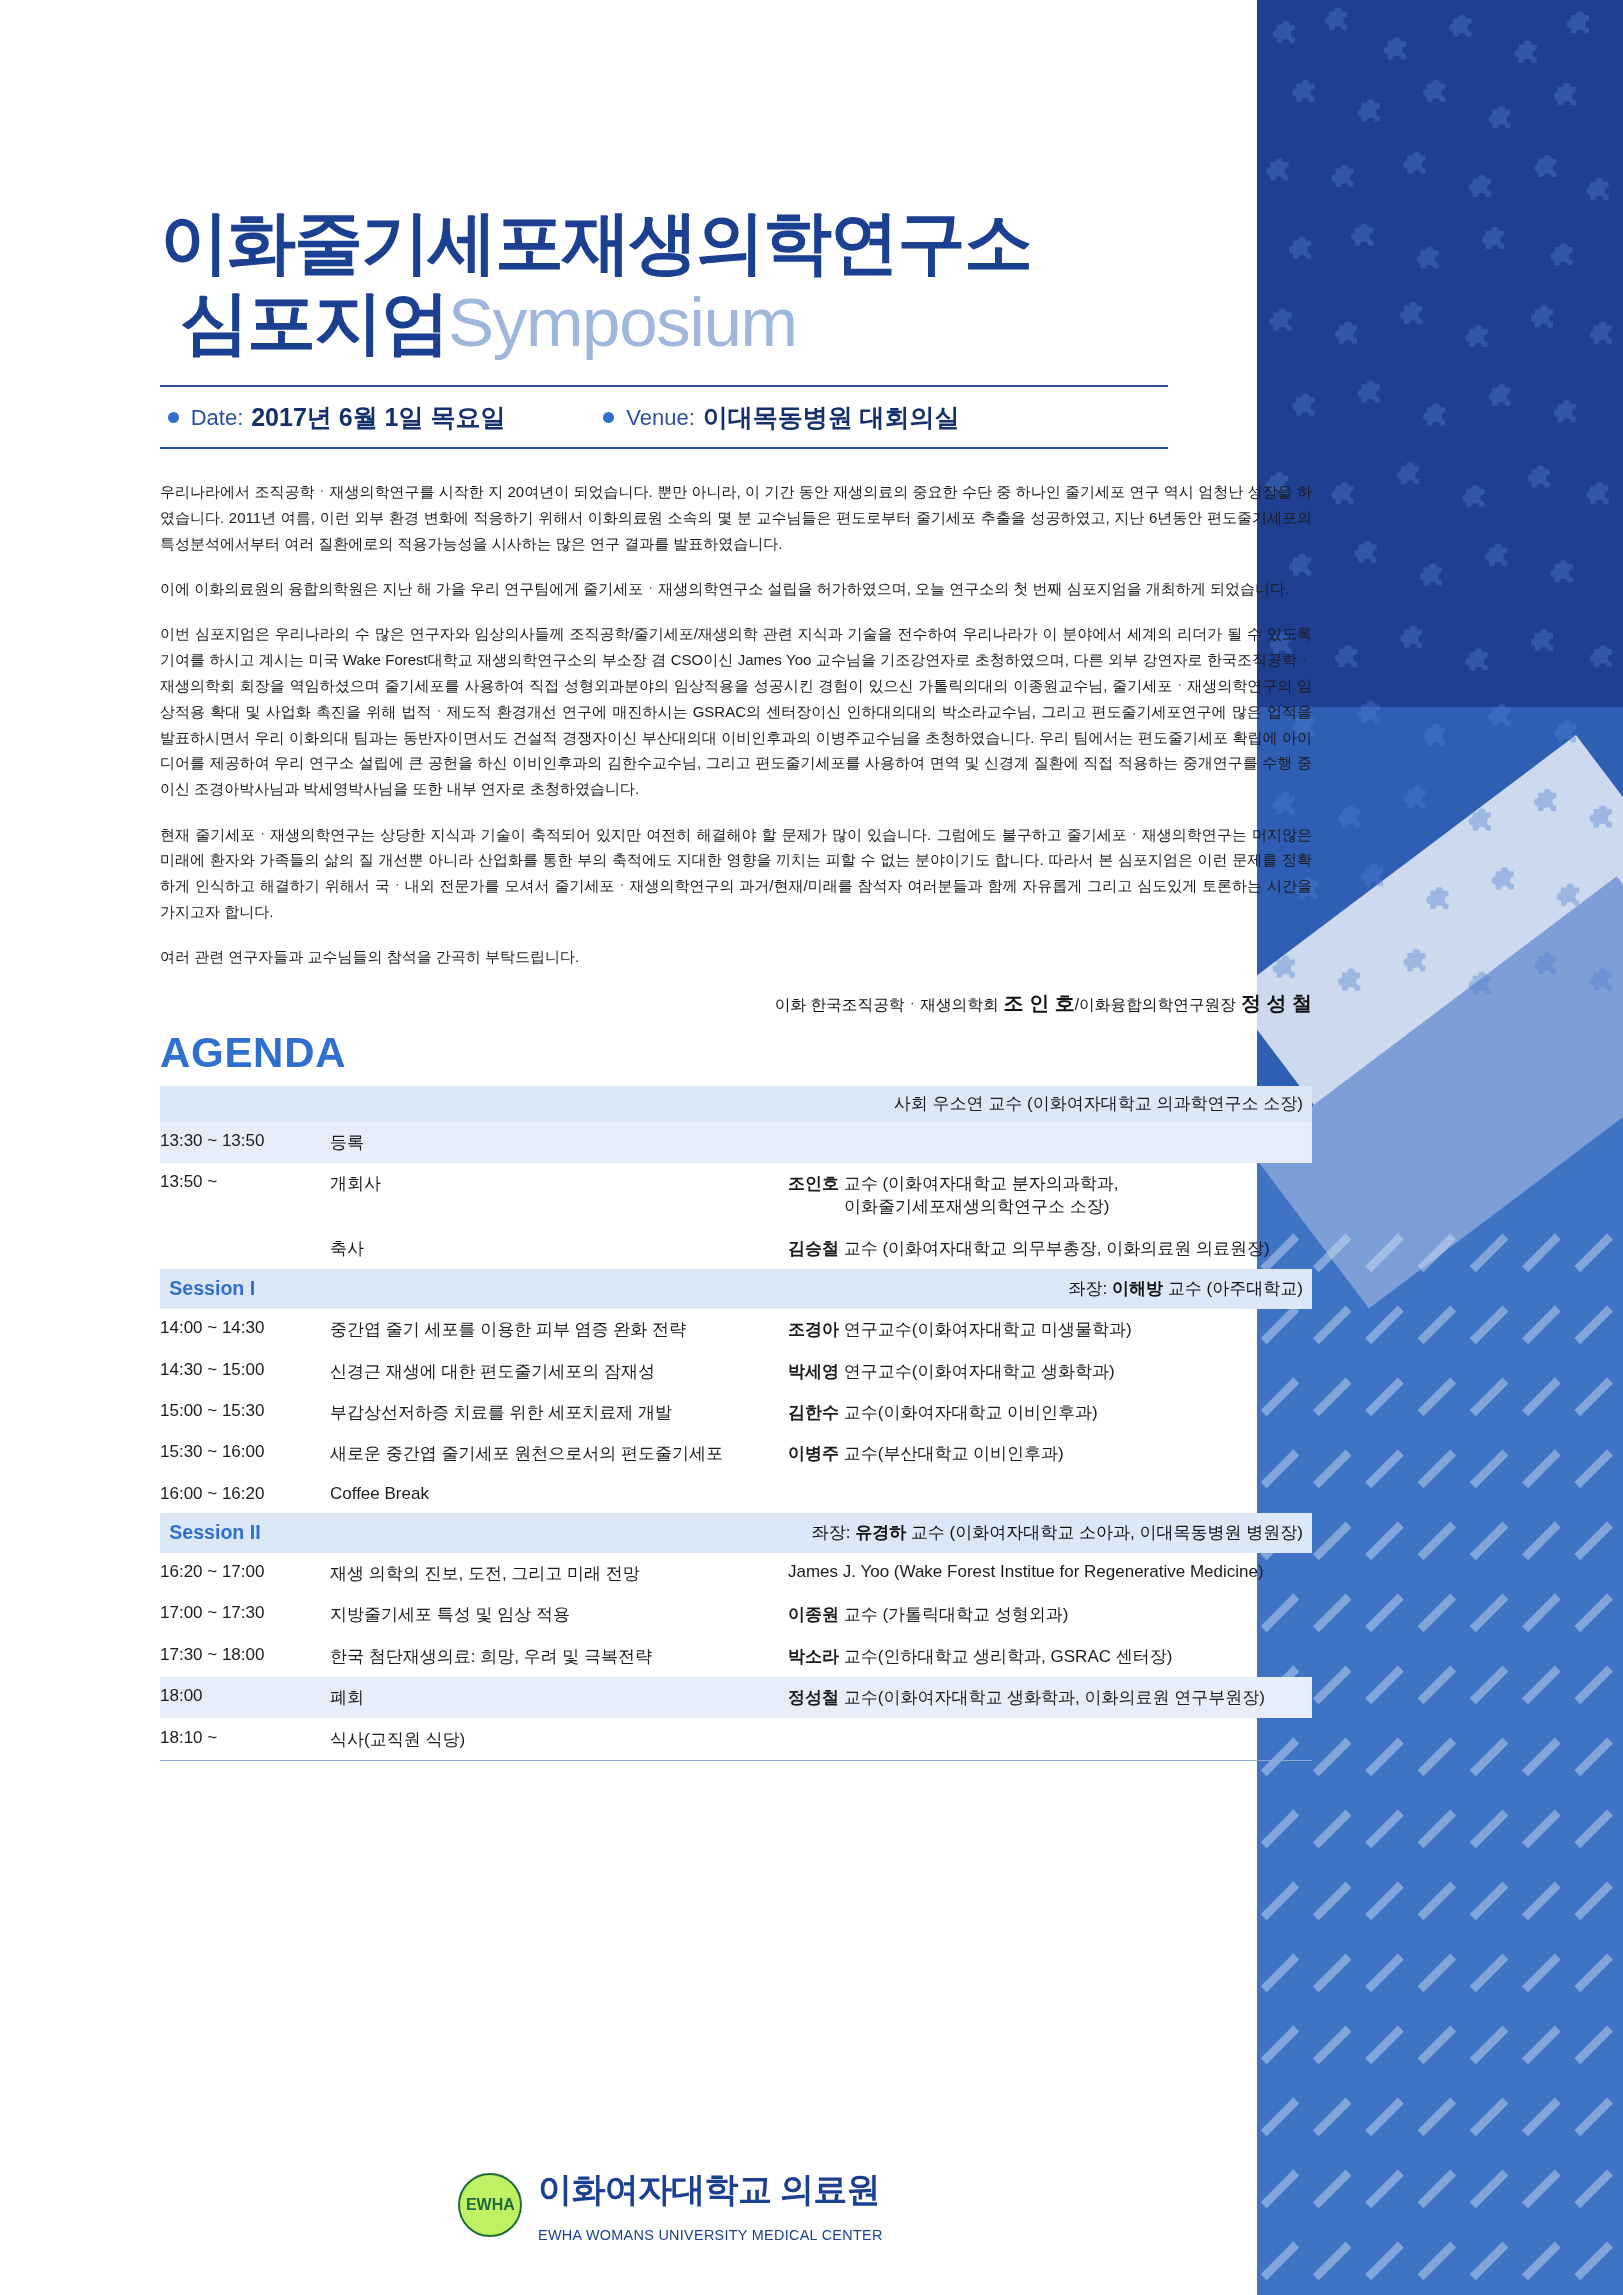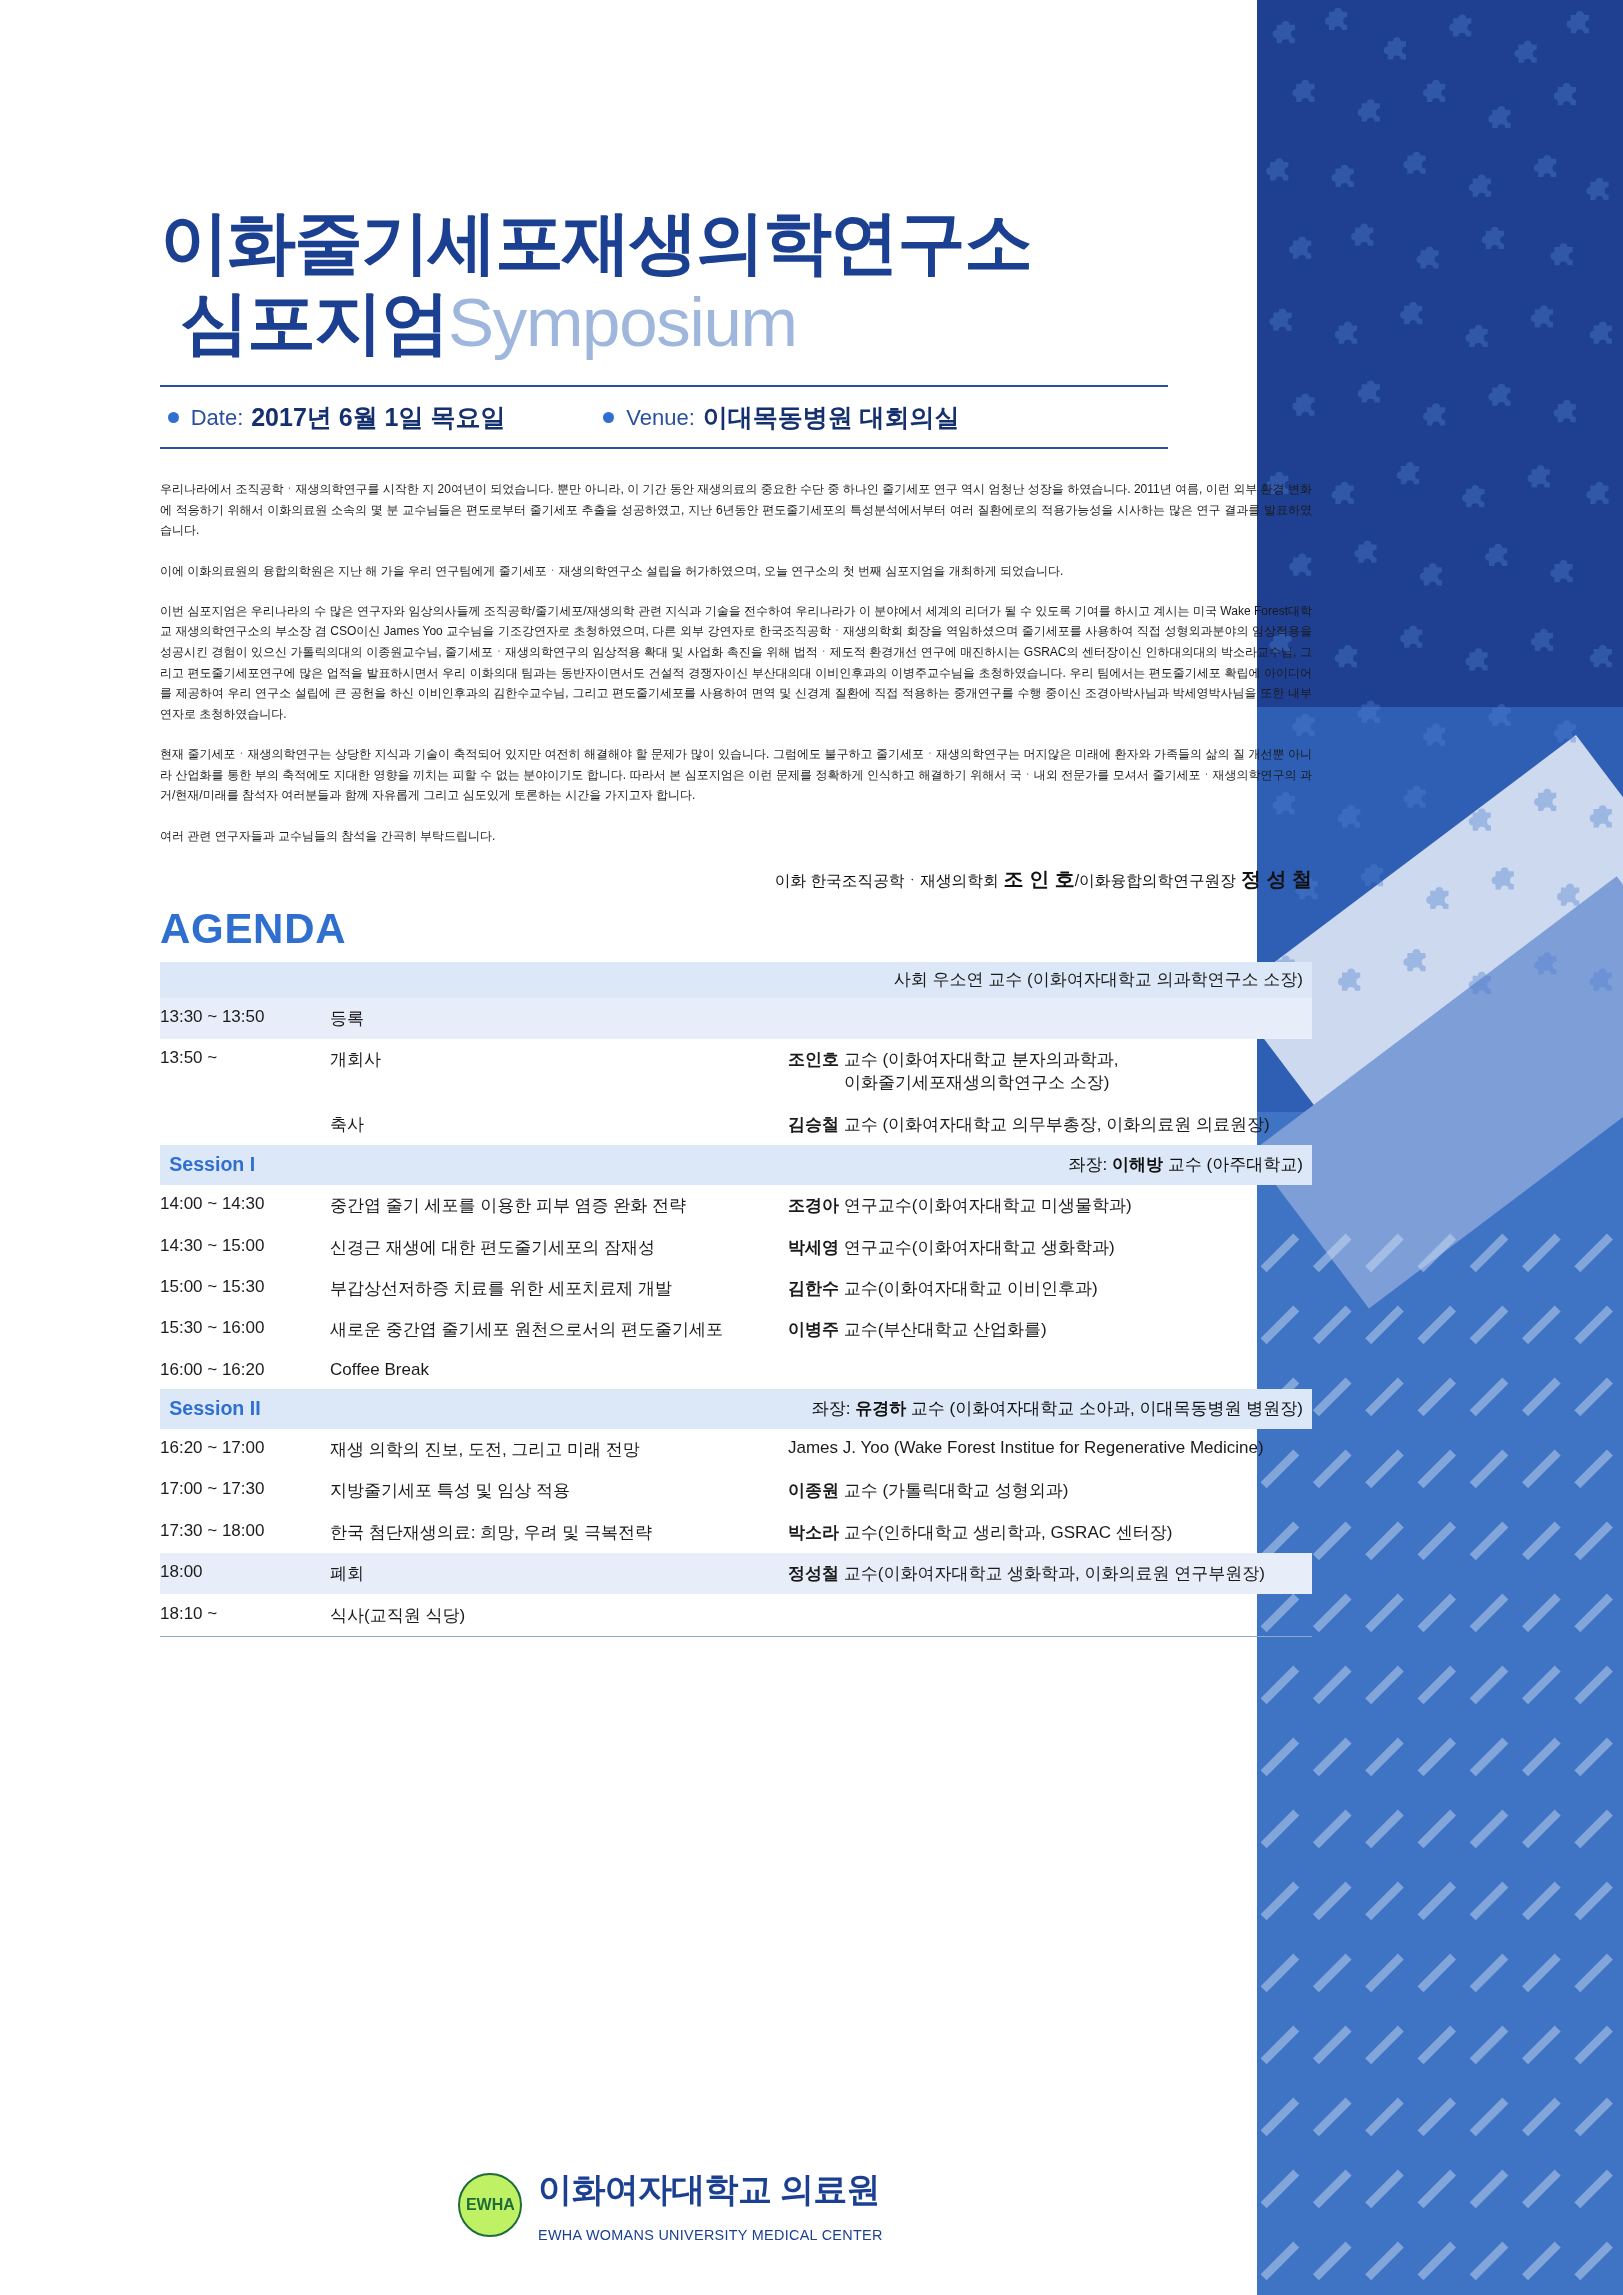--- a/index.html
+++ b/index.html
@@ -82,21 +82,21 @@
     width:11px;height:11px;border-radius:50%;background:#2f6fd0;
     display:inline-block; margin-right:11.8px;
   }
   .meta-label{ font-size:22px; color:#2b4fa0; }
   .meta-value{ font-size:25px; color:#15306e; font-weight:bold; margin-left:7.9px; }
   .meta-gap{ width:98px; }
   .rule2{ width:1008px; height:2px; background:#2b4fa0; }
 
   .body-text{ width:1152px; margin-top:30px; }
   .body-text p{
-    font-size:12px; line-height:1.72; color:#1b1b1b; text-align:justify;
+    font-size:15px; line-height:1.72; color:#1b1b1b; text-align:justify;
     margin:0 0 19.6px 0;
   }
 
   .signature{
     width:1152px; text-align:right; font-size:17.7px; color:#111; margin-top:17px;
   }
   .signature b{ font-size:20px; }
   .sig-small{ font-size:15.7px; }
 
   .agenda-title{
@@ -471,21 +471,21 @@
         <td class="c-time">15:00 ~ 15:30</td>
         <td class="c-topic">부갑상선저하증 치료를 위한 세포치료제 개발</td>
         <td class="c-speaker">
           <span class="nm">김한수</span><span> 교수(이화여자대학교 이비인후과)</span>
         </td>
       </tr>
       <tr>
         <td class="c-time">15:30 ~ 16:00</td>
         <td class="c-topic">새로운 중간엽 줄기세포 원천으로서의 편도줄기세포</td>
         <td class="c-speaker">
-          <span class="nm">이병주</span><span> 교수(부산대학교 산업화를)</span>
+          <span class="nm">이병주</span><span> 교수(부산대학교 이비인후과)</span>
         </td>
       </tr>
       <tr>
         <td class="c-time">16:00 ~ 16:20</td>
         <td class="c-topic">Coffee Break</td>
         <td class="c-speaker"></td>
       </tr>
 
       <tr class="session">
         <td colspan="3">

